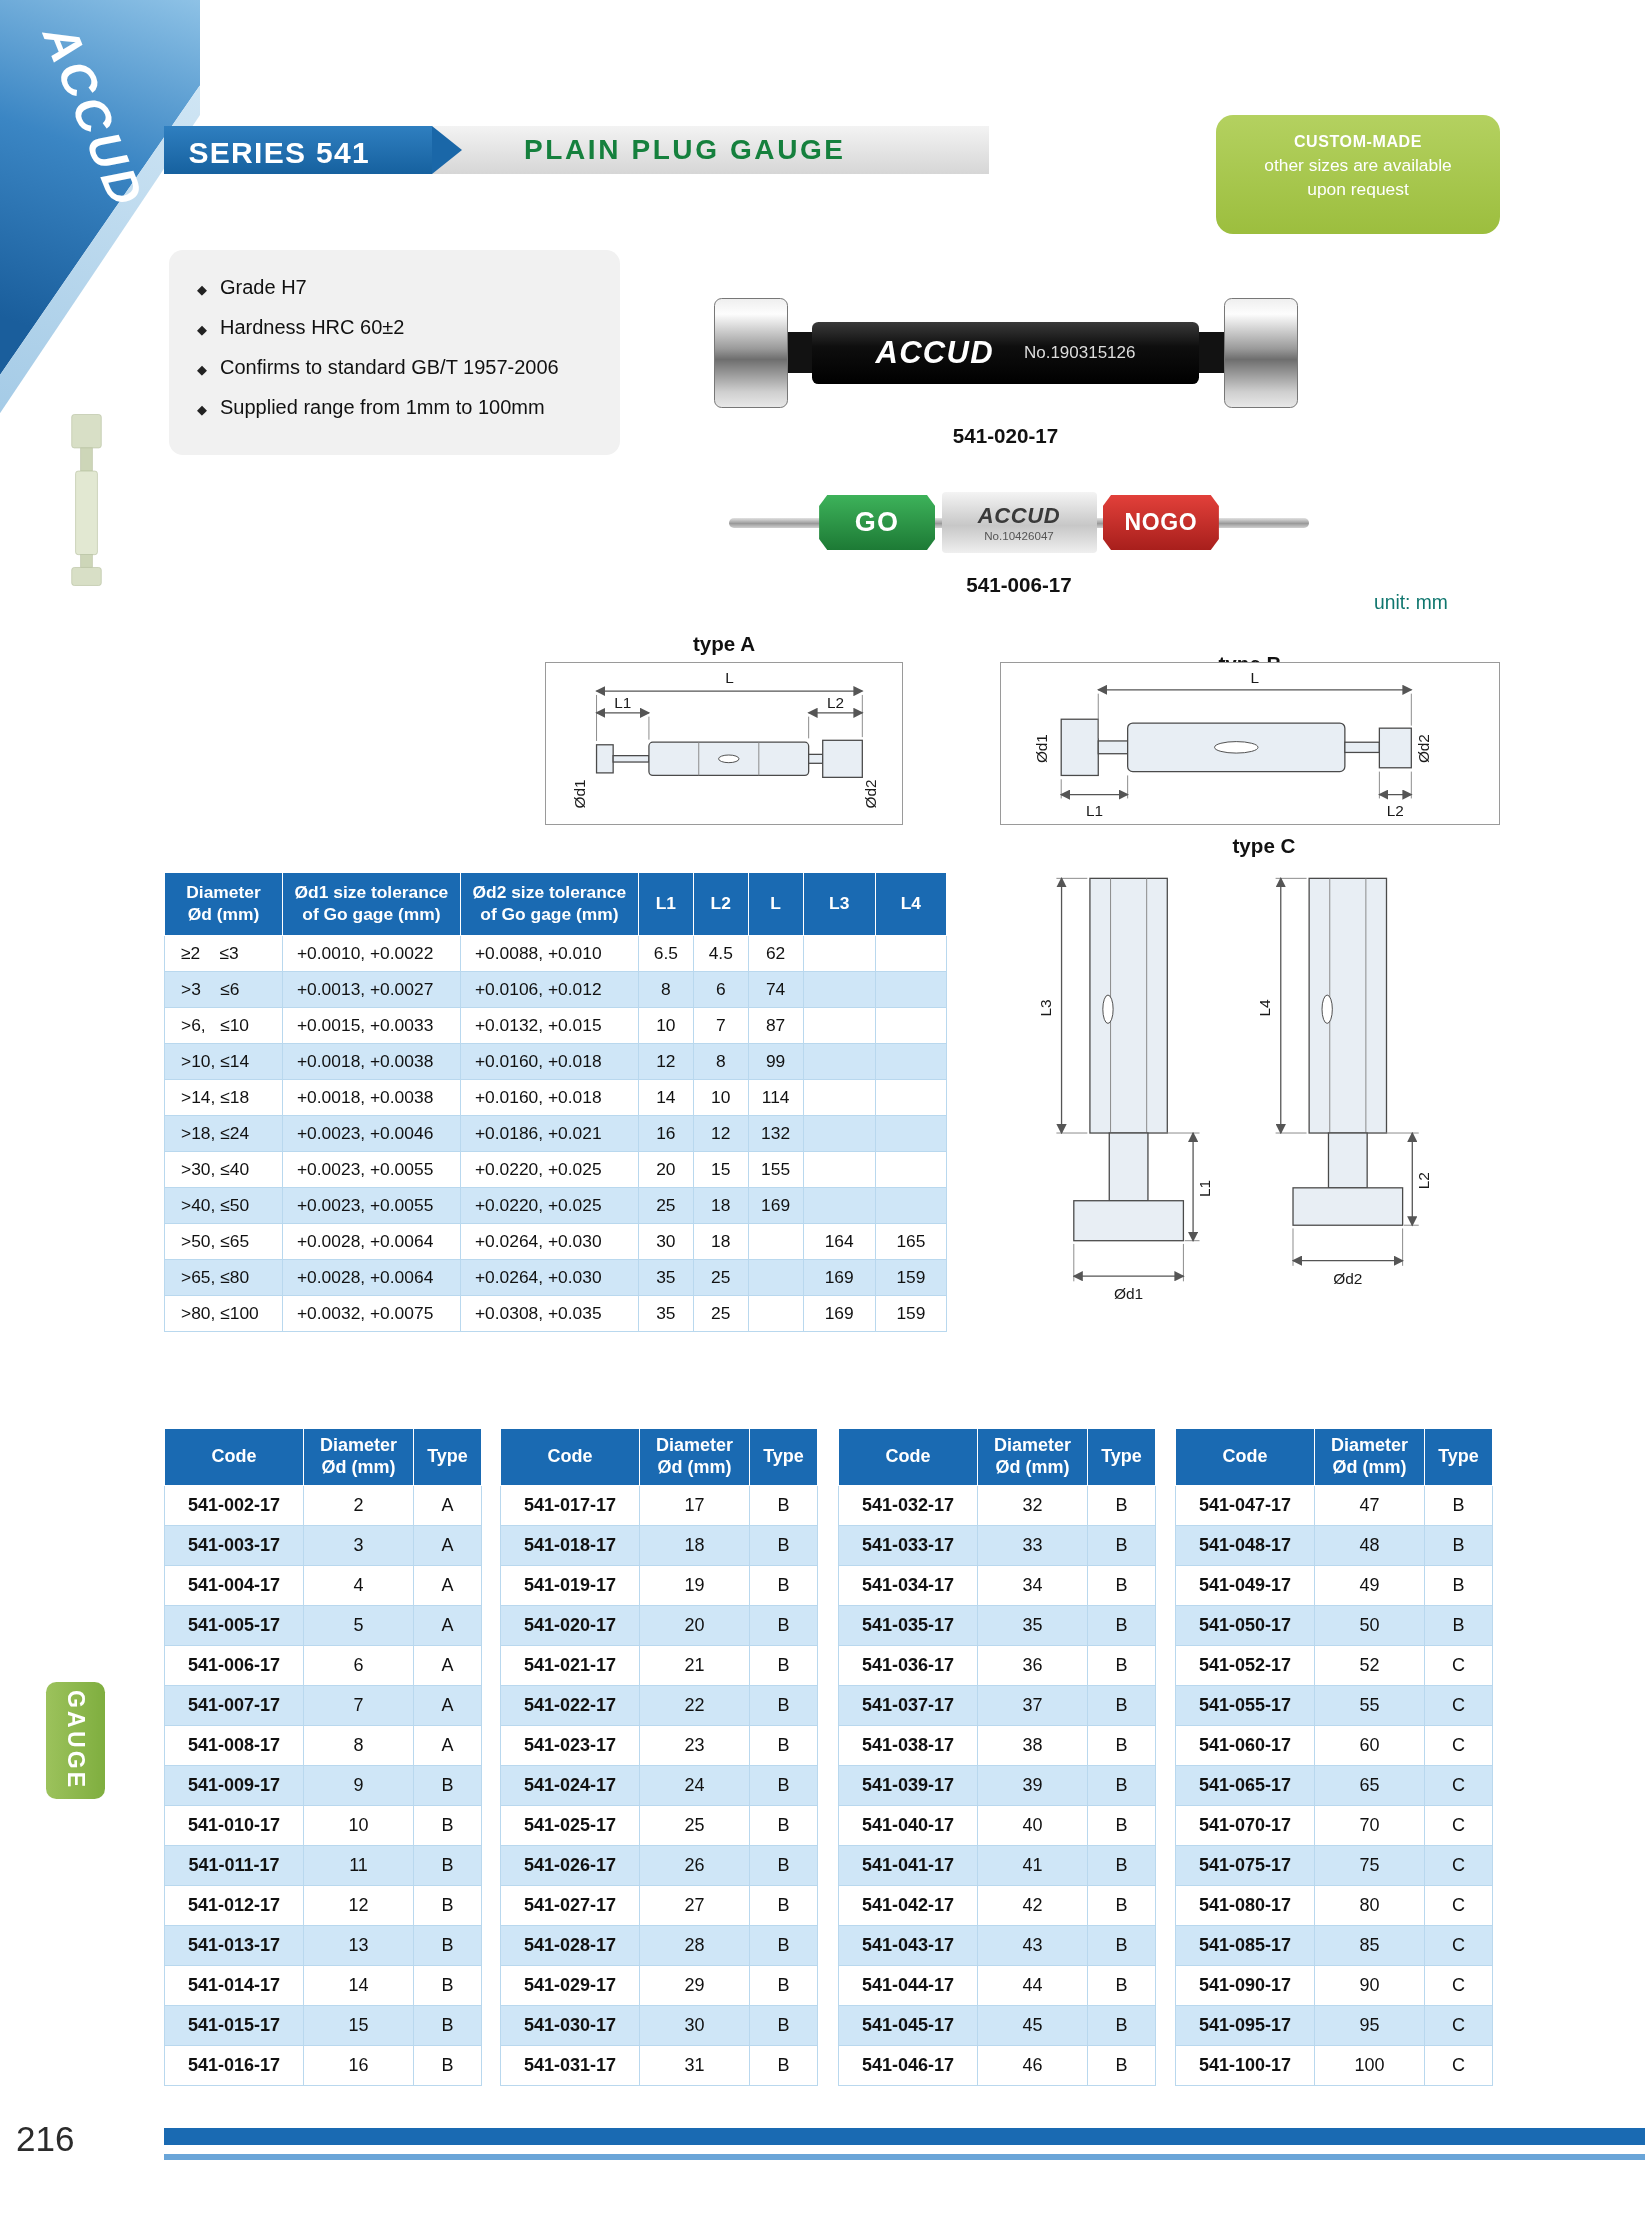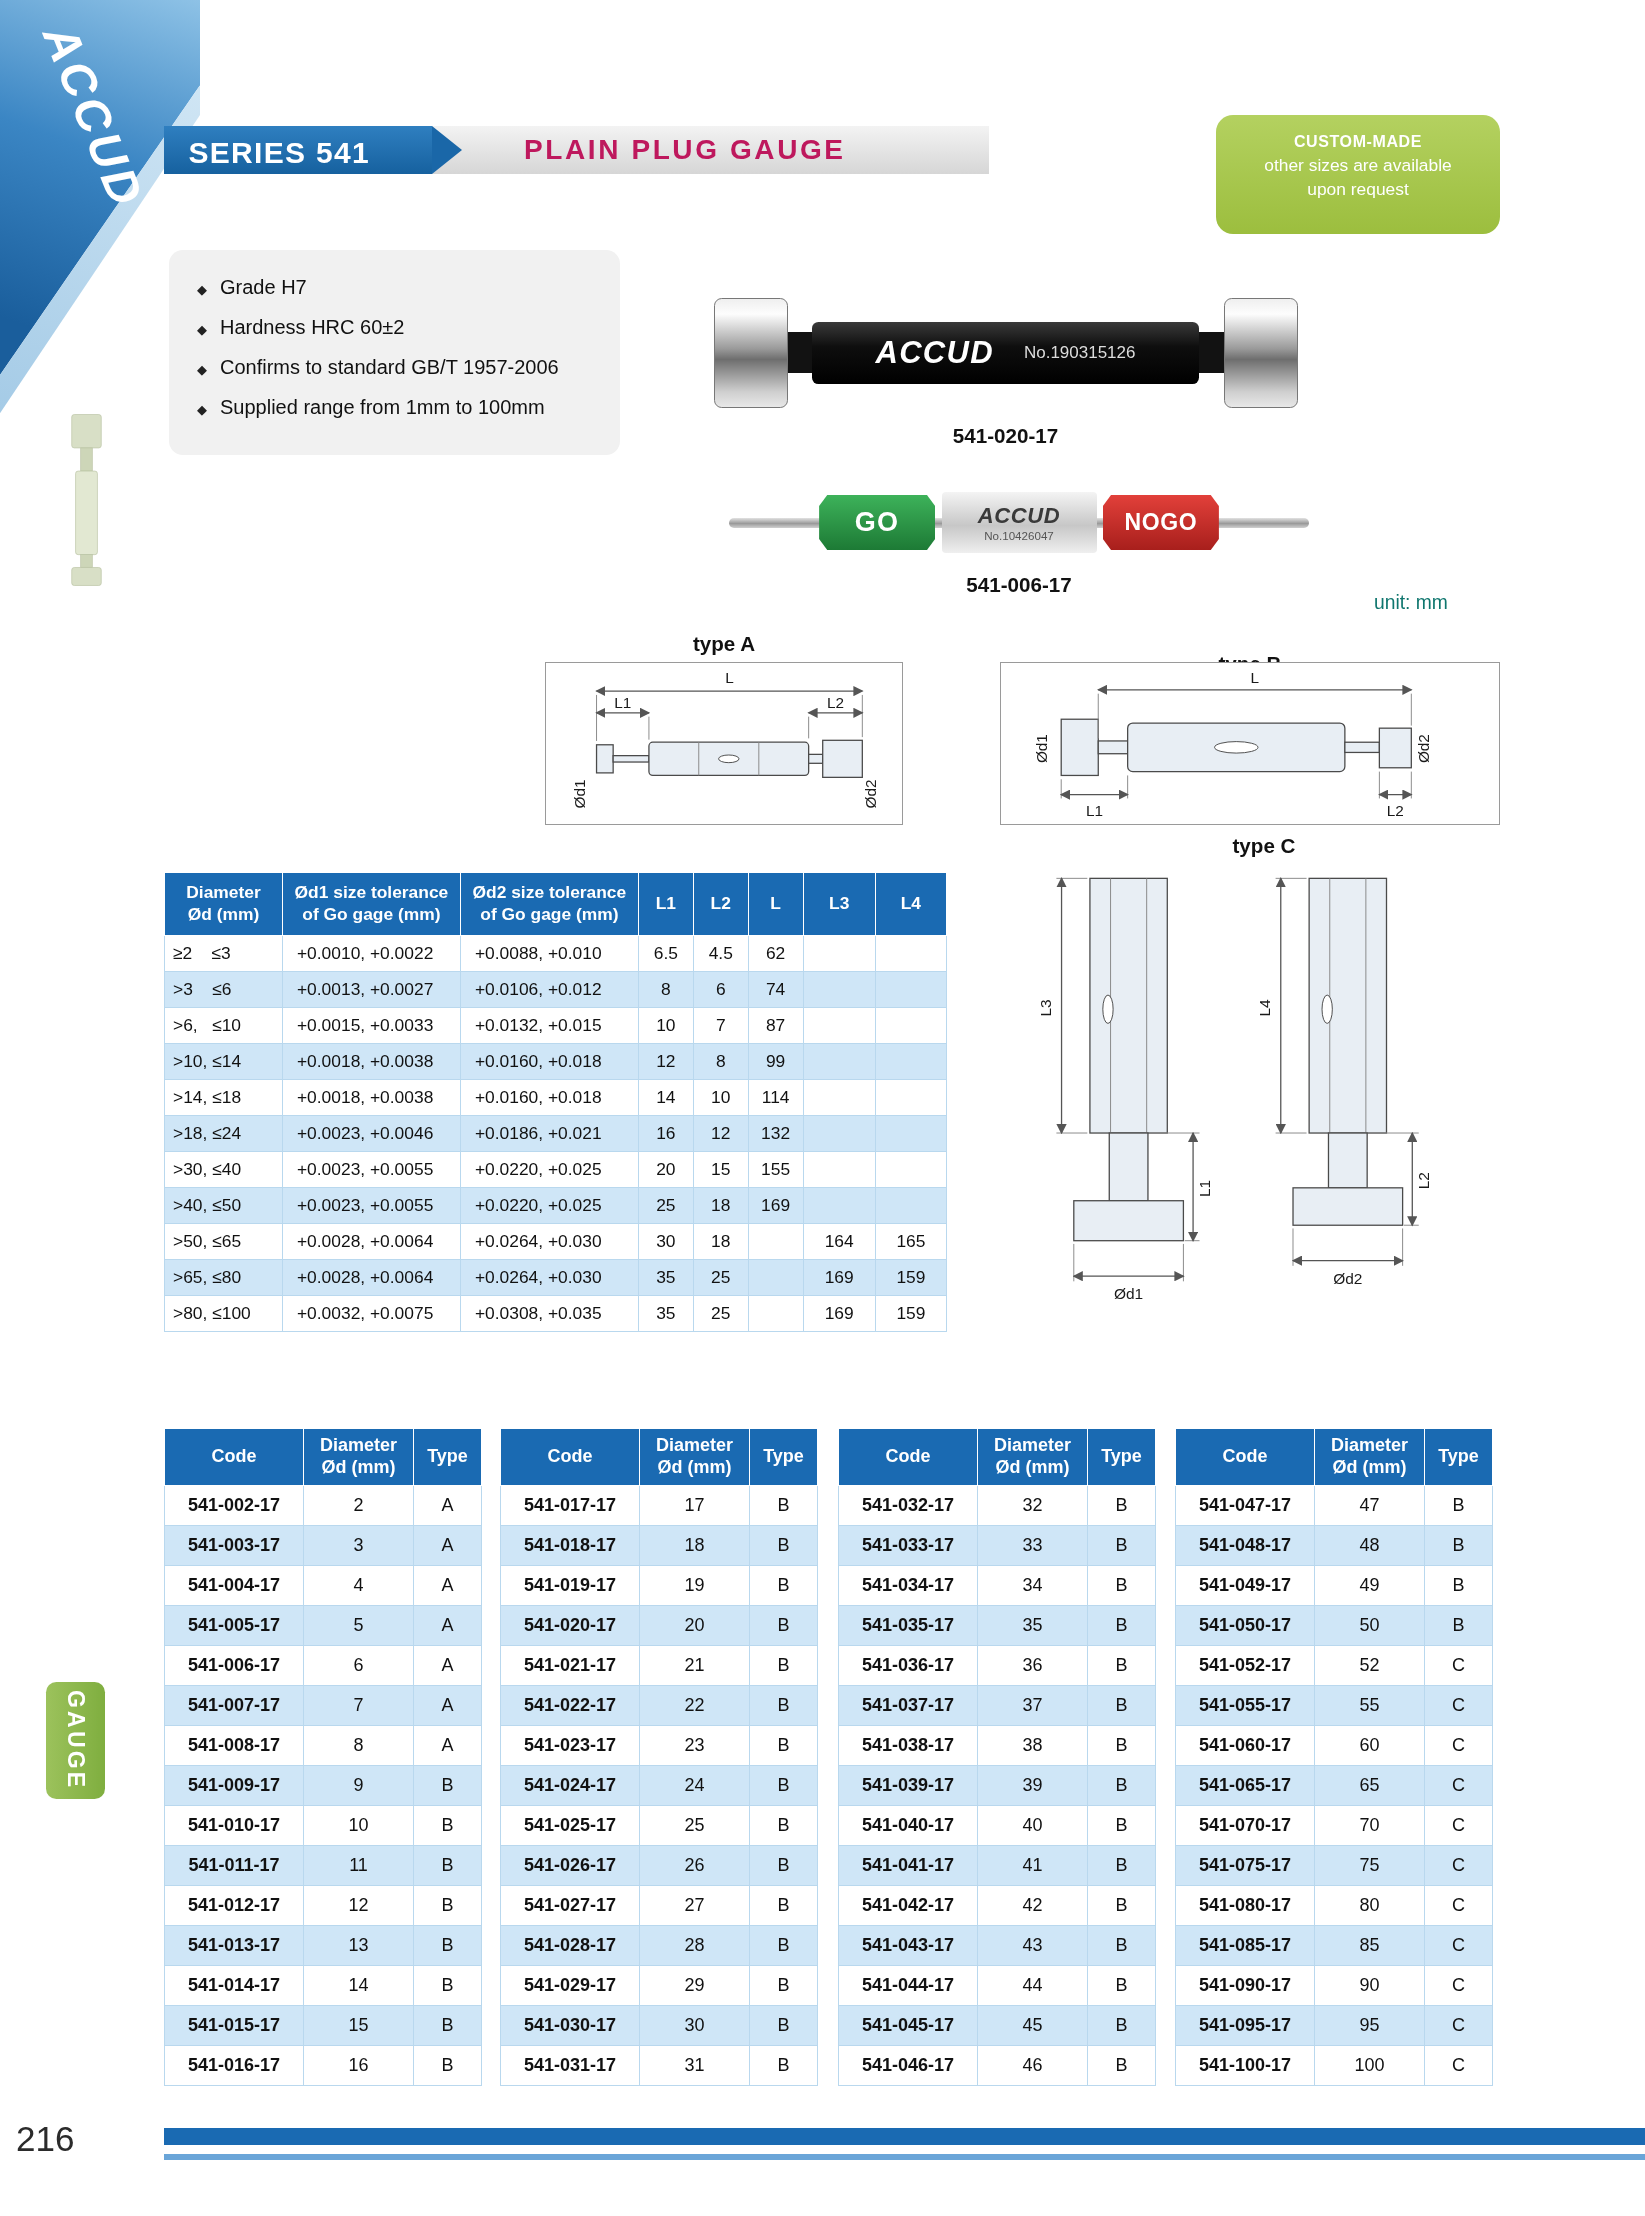--- a/index.html
+++ b/index.html
@@ -23,21 +23,21 @@
   
   .banner-gray{position:absolute;left:164px;top:126px;width:825px;height:48px;
            background:linear-gradient(180deg,#f3f3f3,#d6d6d6);}
   .banner-blue{position:absolute;left:164px;top:126px;width:268px;height:48px;
            background:linear-gradient(180deg,#2f7fc0,#16619f);display:flex;align-items:center;
            padding-left:24.5px;box-sizing:border-box;}
   .banner-blue::after{content:"";position:absolute;right:-30px;top:0;
            border-top:24px solid transparent;border-bottom:24px solid transparent;border-left:30px solid #1a67a8;}
   .series{color:#fff;font-size:30px;font-weight:bold;letter-spacing:1.3px;white-space:nowrap;margin-top:6px;}
   .title{position:absolute;left:524px;top:126px;height:48px;line-height:48px;font-size:28px;
-           font-weight:bold;letter-spacing:2.6px;color:#be185d;white-space:nowrap;}
+           font-weight:bold;letter-spacing:2.6px;color:#15803d;white-space:nowrap;}
 
   
   .badge{position:absolute;left:1216px;top:115px;width:284px;height:119px;border-radius:17px;
            background:linear-gradient(180deg,#b4d160,#9cbe3e);text-align:center;color:#fff;}
   .badge-title{margin-top:18px;font-size:16px;font-weight:bold;letter-spacing:0.6px;}
   .badge-line{font-size:17.4px;margin-top:3.9px;line-height:1.15;}
 
   
   .features{position:absolute;left:169px;top:250px;width:451px;height:205px;background:#f1f1f1;
            border-radius:14px;padding:26px 0 0 28px;box-sizing:border-box;}
@@ -89,21 +89,21 @@
   .part{fill:#e8eef4;stroke:#4a4a4a;stroke-width:2;}
   .slot{fill:#fff;stroke:#4a4a4a;stroke-width:1.5;}
   .dlabel{font-size:24px;fill:#1a1a1a;font-family:"Liberation Sans","DejaVu Sans",sans-serif;}
 
   
   .spec-table{position:absolute;left:164px;top:872px;width:783px;border-collapse:collapse;
       table-layout:fixed;font-size:17.4px;}
   .spec-table th{background:#1a6ab2;color:#fff;font-weight:bold;border:1.9px solid #fff;
       white-space:pre-line;padding:9px 2.6px;text-align:center;line-height:1.25;}
   .spec-table td{border:1.3px solid #b9d8ee;height:35px;text-align:center;padding:0 5.2px;color:#111;}
-  .spec-table td:first-child{text-align:left;padding-left:8px;white-space:pre;}
+  .spec-table td:first-child{text-align:left;padding-left:16px;white-space:pre;}
   .spec-table td:nth-child(2),.spec-table td:nth-child(3){text-align:left;padding-left:14px;}
   .spec-table tbody tr:nth-child(even) td{background:#cfe6f7;}
   .sc1{width:116px}.sc2{width:175px}.sc3{width:175px}.sc4{width:54px}
   .sc5{width:54px}.sc6{width:54px}.sc7{width:71px}.sc8{width:70px}
 
   
   .code-table{position:absolute;top:1428px;width:316px;border-collapse:collapse;table-layout:fixed;
       font-size:18px;}
   .code-table th{background:#1a6ab2;color:#fff;font-weight:bold;border:1.9px solid #fff;
       white-space:pre-line;padding:6.4px 2.6px;text-align:center;line-height:1.2;}

